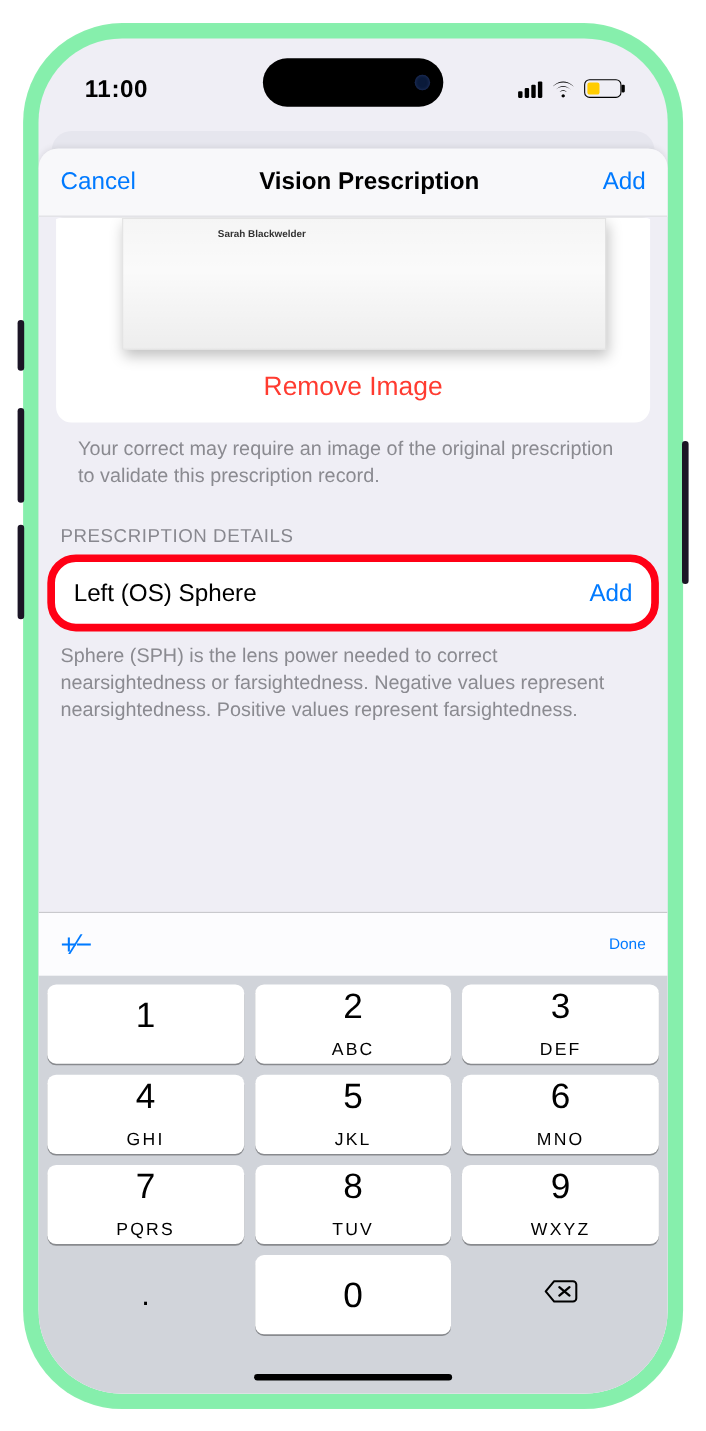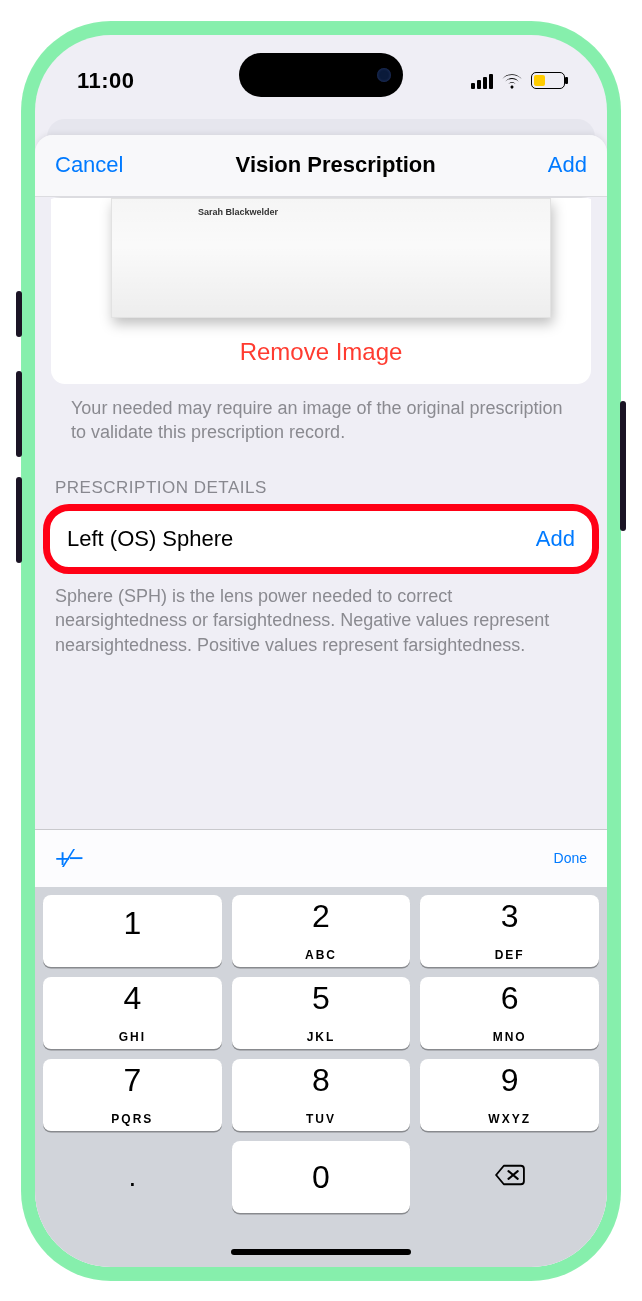--- a/index.html
+++ b/index.html
@@ -95,21 +95,21 @@
   .done { font-size:14px; color:#007aff; cursor:pointer;}
   .kb-grid { padding:8px 8px 6px; display:flex; flex-direction:column; gap:10px;}
   .kb-row { display:flex; gap:10px;}
   .key {
     flex:1; background:#fff; border-radius:8px; height:72px;
     box-shadow:0 1.5px 0 rgba(0,0,0,.35);
     display:flex; flex-direction:column; align-items:center; justify-content:center;
     cursor:pointer; user-select:none;
   }
   .key .digit{ font-size:32px; color:#000; line-height:1;}
-  .key .letters{ font-size:12px; font-weight:700; color:#000; letter-spacing:2px; margin-top:16px;}
+  .key .letters{ font-size:16px; font-weight:400; color:#000; letter-spacing:2px; margin-top:16px;}
   .key.ghost{ background:transparent; box-shadow:none;}
   .key.dot .digit{ font-size:28px;}
   .backspace svg{ width:34px; height:26px; }
   .home-indicator{ height:48px; display:flex; align-items:flex-end; justify-content:center; padding-bottom:12px;}
   .home-indicator span{ width:180px; height:6px; background:#000; border-radius:4px;}
 </style>
 </head>
 <body>
 
 <div class="stage">
@@ -153,21 +153,21 @@
           </div>
 
           <div class="content">
             <div class="section">
               <div class="img-card">
                 <div class="rx-img">
                   <div class="rx-name">Sarah Blackwelder</div>
                 </div>
                 <div class="remove">Remove Image</div>
               </div>
-              <div class="footnote">Your needed may require an image of the original prescription to validate this prescription record.</div>
+              <div class="footnote">Your correct may require an image of the original prescription to validate this prescription record.</div>
             </div>
 
             <div class="sect-header">PRESCRIPTION DETAILS</div>
 
             <div class="rows-wrap">
               <div class="rows">
                 <div class="row">
                   <div class="row-label">Left (OS) Sphere</div>
                   <div class="row-val link">Add</div>
                 </div>

